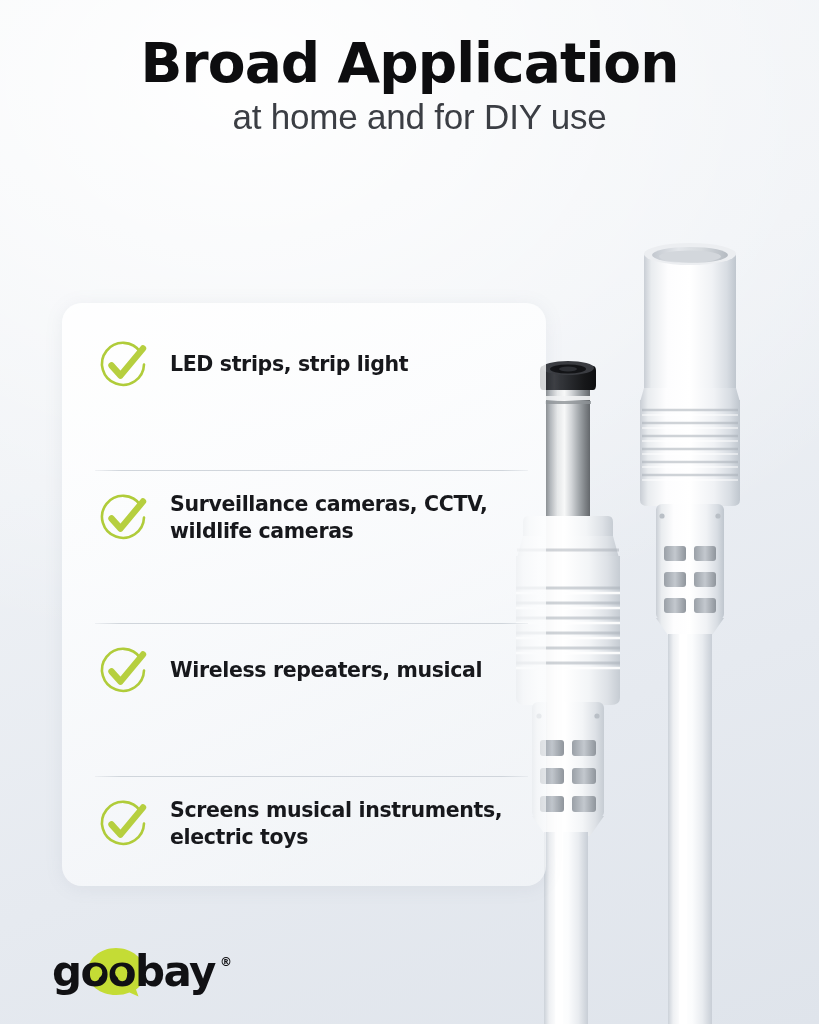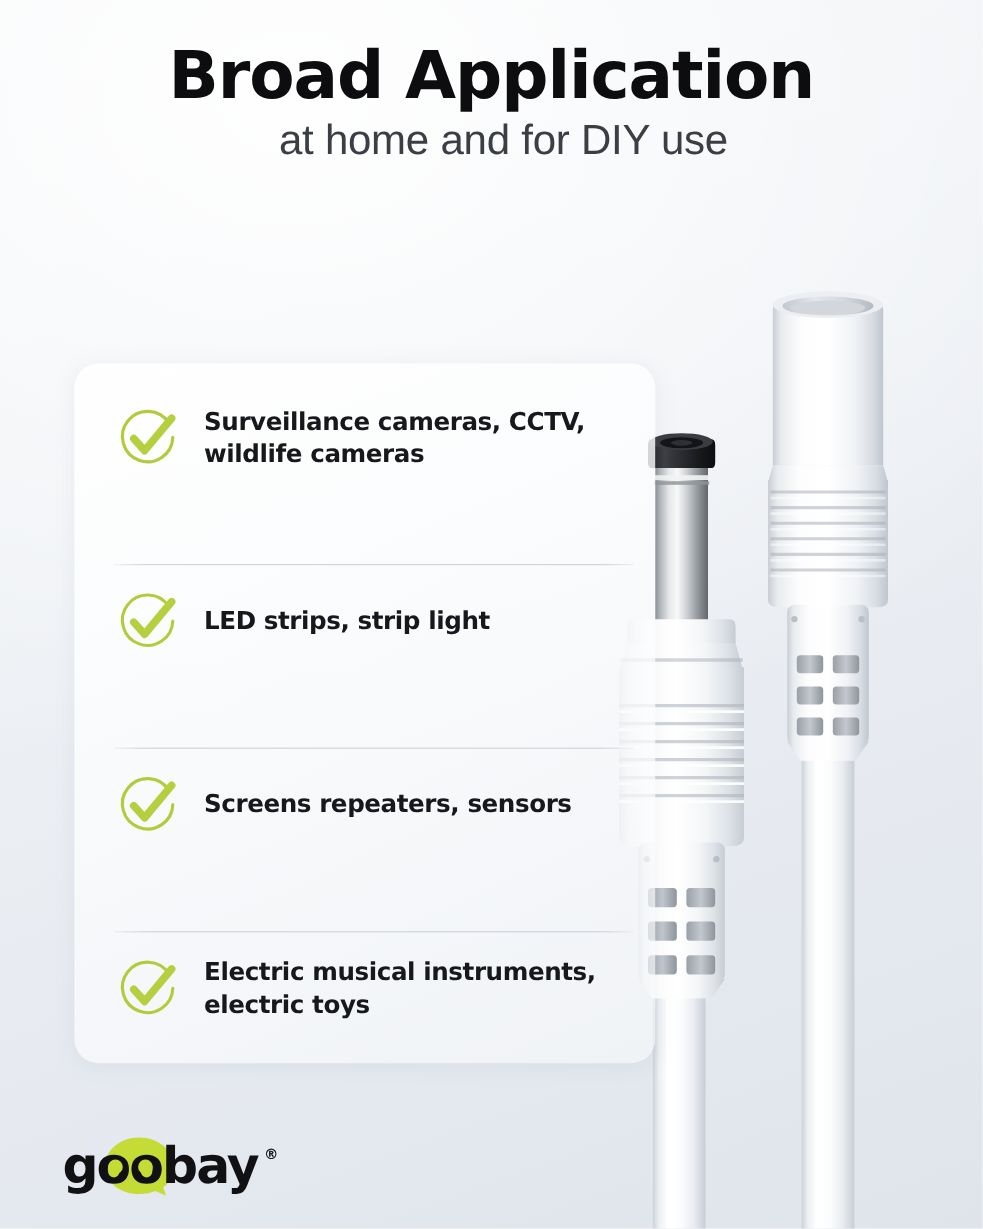--- a/index.html
+++ b/index.html
@@ -309,46 +309,46 @@
     <p class="subtitle">at home and for DIY use</p>
   </div>
 
   <div class="card">
 
     <div class="feature-row">
       <svg class="check-icon" viewBox="0 0 56 56" xmlns="http://www.w3.org/2000/svg">
         <path d="M44.5 15.2 A21 21 0 1 0 48 27.5" fill="none" stroke="#b0cc3a" stroke-width="2.6" stroke-linecap="round"></path>
         <path d="M15.5 28.5 L24.5 38.5 L47 11.5" fill="none" stroke="#b6cf3f" stroke-width="6.4" stroke-linecap="round" stroke-linejoin="round"></path>
       </svg>
-      <div class="feature-text">Surveillance cameras, CCTV, wildlife cameras</div>
+      <div class="feature-text">LED strips, strip light</div>
     </div>
 
     <div class="feature-row">
       <svg class="check-icon" viewBox="0 0 56 56" xmlns="http://www.w3.org/2000/svg">
         <path d="M44.5 15.2 A21 21 0 1 0 48 27.5" fill="none" stroke="#b0cc3a" stroke-width="2.6" stroke-linecap="round"></path>
         <path d="M15.5 28.5 L24.5 38.5 L47 11.5" fill="none" stroke="#b6cf3f" stroke-width="6.4" stroke-linecap="round" stroke-linejoin="round"></path>
       </svg>
-      <div class="feature-text">LED strips, strip light</div>
+      <div class="feature-text">Surveillance cameras, CCTV, wildlife cameras</div>
     </div>
 
 
     <div class="feature-row">
       <svg class="check-icon" viewBox="0 0 56 56" xmlns="http://www.w3.org/2000/svg">
         <path d="M44.5 15.2 A21 21 0 1 0 48 27.5" fill="none" stroke="#b0cc3a" stroke-width="2.6" stroke-linecap="round"></path>
         <path d="M15.5 28.5 L24.5 38.5 L47 11.5" fill="none" stroke="#b6cf3f" stroke-width="6.4" stroke-linecap="round" stroke-linejoin="round"></path>
       </svg>
-      <div class="feature-text">Screens repeaters, sensors</div>
+      <div class="feature-text">Wireless repeaters, musical</div>
     </div>
 
     <div class="feature-row">
       <svg class="check-icon" viewBox="0 0 56 56" xmlns="http://www.w3.org/2000/svg">
         <path d="M44.5 15.2 A21 21 0 1 0 48 27.5" fill="none" stroke="#b0cc3a" stroke-width="2.6" stroke-linecap="round"></path>
         <path d="M15.5 28.5 L24.5 38.5 L47 11.5" fill="none" stroke="#b6cf3f" stroke-width="6.4" stroke-linecap="round" stroke-linejoin="round"></path>
       </svg>
-      <div class="feature-text">Electric musical instruments, electric toys</div>
+      <div class="feature-text">Screens musical instruments, electric toys</div>
     </div>
 
   </div>
 
   <svg class="logo" viewBox="0 0 200 54" xmlns="http://www.w3.org/2000/svg">
 
     <path d="M64 4
              C80 4 93 15 93 28
              C93 35.5 89.5 41.5 84 45.5
              L86.5 52.5

